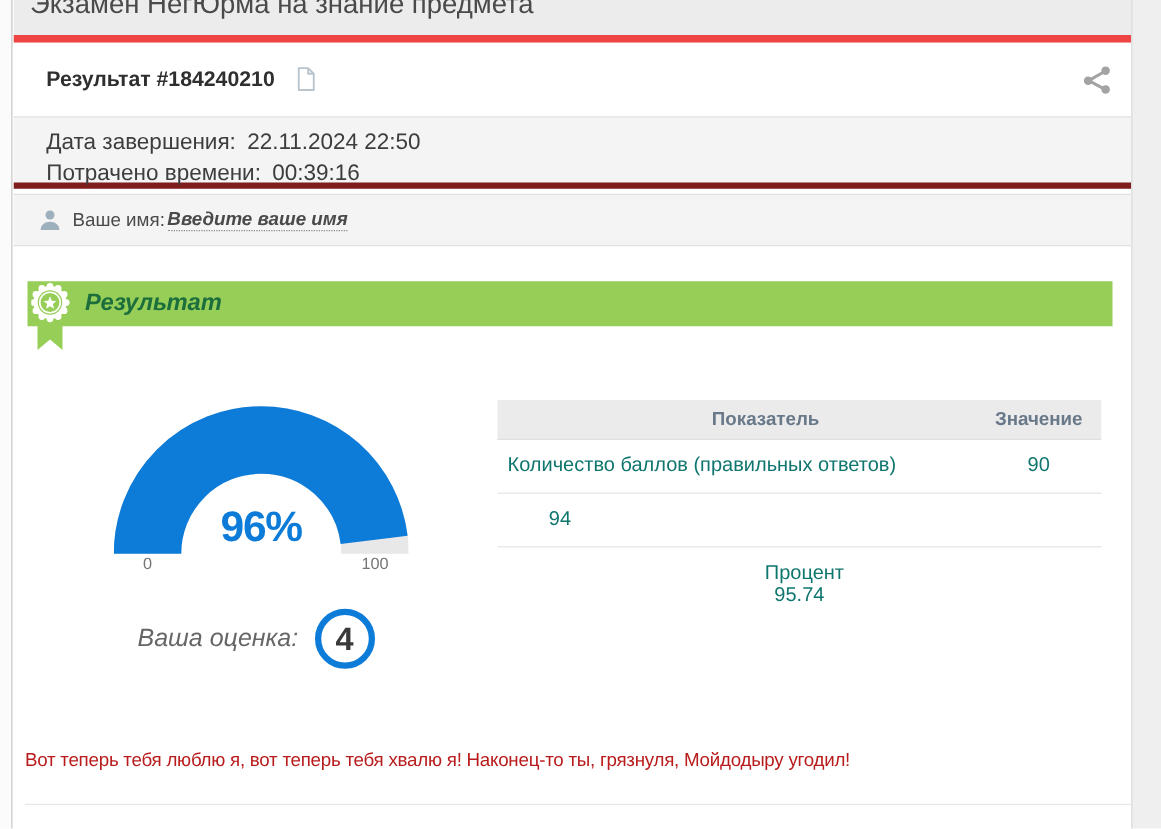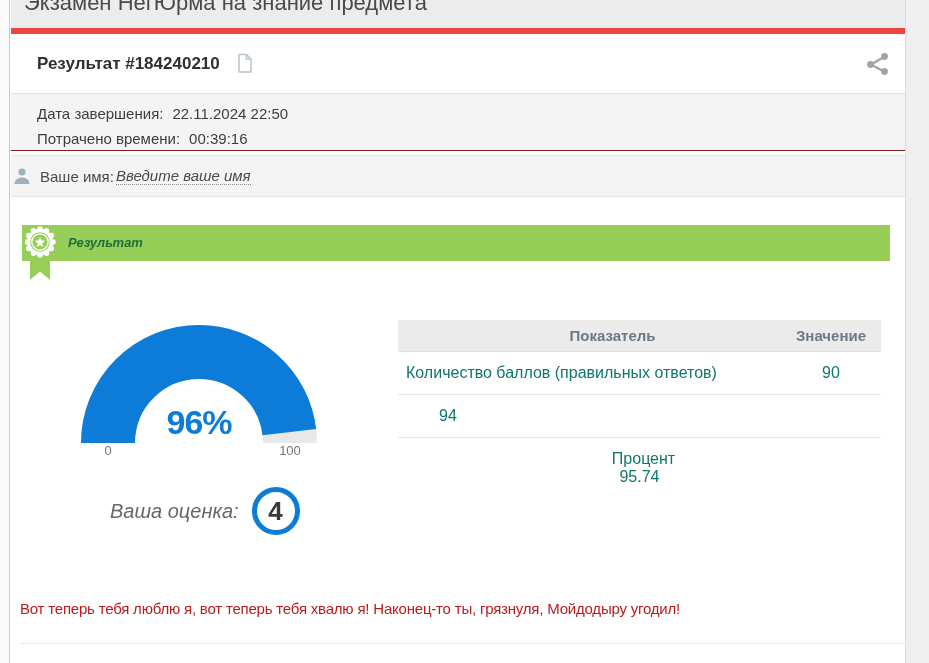--- a/index.html
+++ b/index.html
@@ -22,42 +22,42 @@
 
   
   .result-bar { position:absolute; top:34px; left:0; width:100%; height:59px;
     display:flex; align-items:center; padding:0 13px 0 26px; }
   .result-title { font-size:17px; font-weight:700; color:#2f2f2f; }
   .copy-btn { margin-left:16px; display:inline-flex; cursor:pointer; }
   .share-btn { margin-left:auto; display:inline-flex; cursor:pointer; }
 
   
   .meta { position:absolute; top:93px; left:0; width:100%; height:58px;
-    background:#f4f4f4; border-top:1px solid #e2e2e2; border-bottom:1px solid #7f1d1d;
-    padding:7px 0 0 26px; font-size:15px; color:#3d3d3d; }
+    background:#f4f4f4; border-top:1px solid #e2e2e2; border-bottom:5px solid #7f1d1d;
+    padding:7px 0 0 26px; font-size:18px; color:#3d3d3d; }
   .meta-row { line-height:21px; padding:2px 0; }
   .meta-value { margin-left:9px; }
 
   
   .name { position:absolute; top:155px; left:0; width:100%; height:42px;
     background:#f4f4f4; border-top:1px solid #e2e2e2; border-bottom:1px solid #e2e2e2;
-    display:flex; align-items:center; padding-left:2px; font-size:15px; color:#4a4a4a; }
+    display:flex; align-items:center; padding-left:20px; font-size:15px; color:#4a4a4a; }
   .name-icon { display:inline-flex; margin-right:9px; }
-  .name-link { font-style:italic; font-weight:400; color:#4a4a4a;
+  .name-link { font-style:italic; font-weight:700; color:#4a4a4a;
     border-bottom:1px dotted #8a8a8a; cursor:pointer; margin-left:2px; }
 
   
   .banner { position:absolute; top:225px; left:11px; width:868px; height:36px;
     background:var(--banner-green,#97ce58); }
-  .banner-title { font-size:13px; font-weight:700; font-style:italic;
+  .banner-title { font-size:19px; font-weight:700; font-style:italic;
     color:var(--banner-text,#1c6f3d); line-height:36px; padding-left:46px; }
   .medal { position:absolute; left:3px; top:1px; }
 
   
-  .gauge-box { position:absolute; top:323px; left:70px; width:236px; height:150px;text-decoration:underline; }
+  .gauge-box { position:absolute; top:323px; left:80px; width:236px; height:150px;text-decoration:underline; }
   .gauge-track { stroke:var(--gauge-rest,#e8e8e8); }
   .gauge-fill  { stroke:var(--accent-blue,#0d7cd9); }
   .gauge-value { position:absolute; top:80px; left:0; width:236px; text-align:center;
     font-size:34px; font-weight:700; color:var(--accent-blue,#0d7cd9); letter-spacing:-1px; }
   .gauge-min, .gauge-max { position:absolute; top:120px; width:28px; text-align:center;
     font-size:13px; color:#757575; }
   .gauge-min { left:13px; } .gauge-max { left:195px; }
 
   
   .grade { position:absolute; top:486px; left:99px; display:flex; align-items:center; height:50px; }

